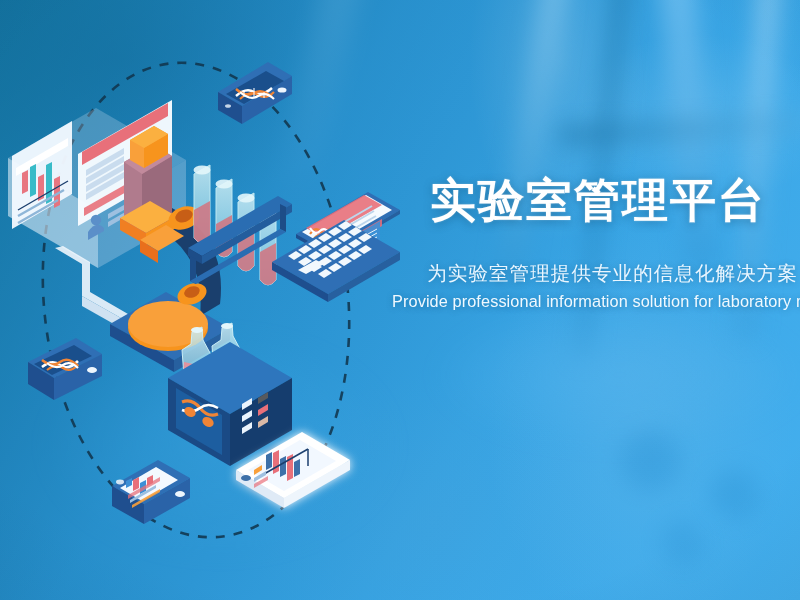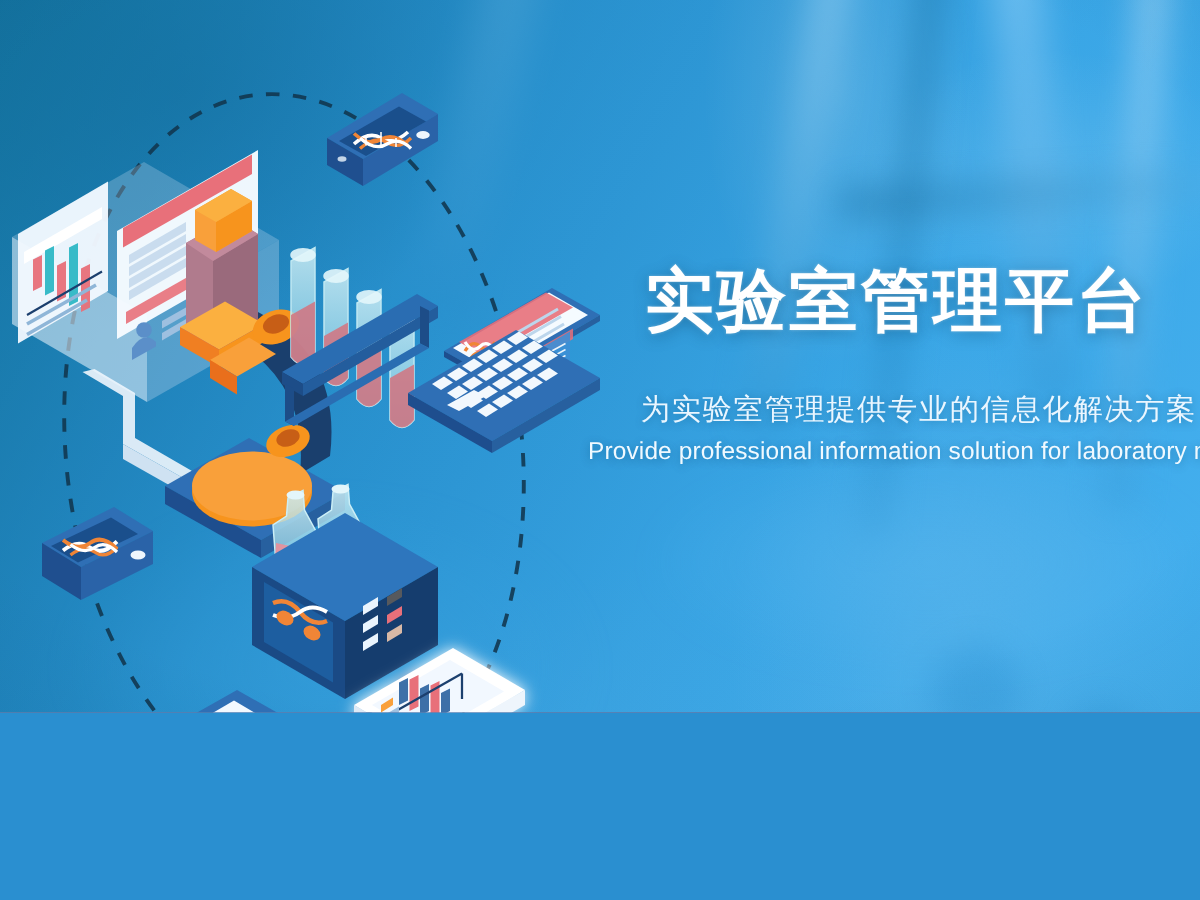--- a/index.html
+++ b/index.html
@@ -1,19 +1,19 @@
 <!DOCTYPE html>
 <html><head>
 <meta charset="utf-8">
 <style>
   html,body{margin:0;padding:0;background:#2a8fd0;}
   body{font-family:"Liberation Sans","DejaVu Sans",sans-serif;}
 
   #stage{
-    position:relative;width:800px;height:475px;overflow:hidden;
+    position:relative;width:800px;height:600px;overflow:hidden;
     background:#ef4444;
   }
 
   
   .bg-photo{
     position:absolute;inset:0;
     background:
       radial-gradient(130px 260px at 560px 60px, rgba(255,255,255,.16), transparent 70%),
       radial-gradient(180px 120px at 700px 120px, rgba(200,235,255,.18), transparent 72%),
       radial-gradient(220px 300px at 640px 430px, rgba(120,190,235,.30), transparent 70%),

